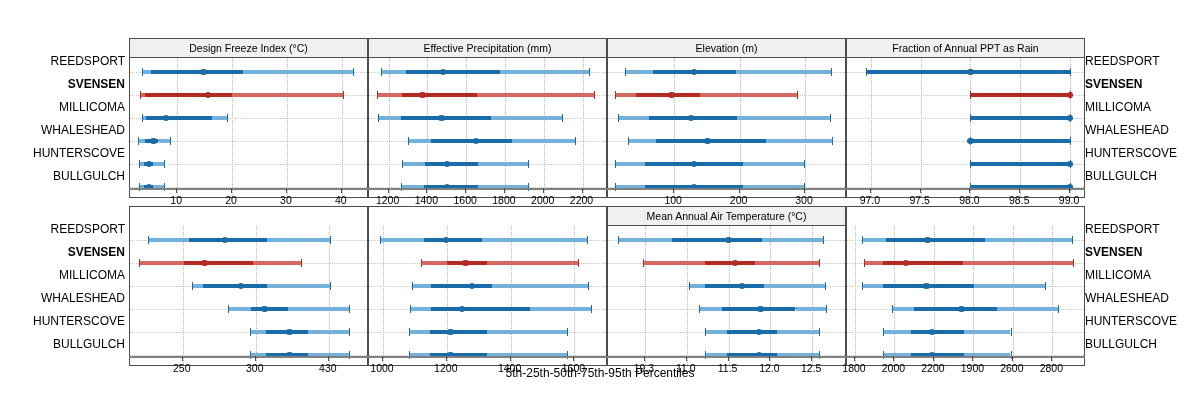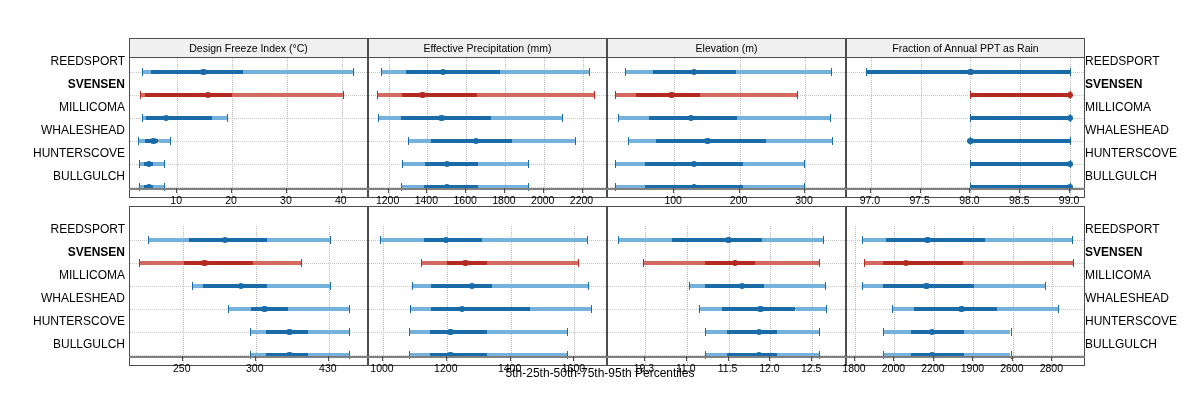--- a/index.html
+++ b/index.html
@@ -567,20 +567,21 @@
               <div class="seg inner" style="left: 40.1489px; width: 21.0638px; top: 126.9px; border-top-color: rgb(116, 178, 220);"></div>
               <div class="seg inner" style="left: 117.702px; width: 80.7447px; top: 126.9px; border-top-color: rgb(116, 178, 220);"></div>
               <div class="seg inner" style="left: 61.2128px; width: 56.4894px; top: 126.9px; border-top-color: rgb(26, 108, 168);"></div>
               <div class="cap" style="left: 40.1489px; top: 125px; height: 8px; border-left-color: rgb(26, 108, 168);"></div>
               <div class="cap" style="left: 198.447px; top: 125px; height: 8px; border-left-color: rgb(26, 108, 168);"></div>
               <div class="dot" style="left: 78.4383px; top: 125.8px; background: rgb(26, 108, 168);"></div>
             </div>
           </div>
         </div>
         <div class="panel" style="left: 478px; width: 239px;">
+          <div class="strip">Mean Annual Air Temperature (°C)</div>
           <div class="plotarea">
             <div class="gridv" style="left: 36.948px;"></div>
             <div class="gridv" style="left: 78.7695px;"></div>
             <div class="gridv" style="left: 120.591px;"></div>
             <div class="gridv" style="left: 162.413px;"></div>
             <div class="gridv" style="left: 204.234px;"></div>
             <div class="gridh" style="top: 14px;"></div>
             <div class="gridh" style="top: 37px;"></div>
             <div class="gridh" style="top: 60px;"></div>
             <div class="gridh" style="top: 83px;"></div>

